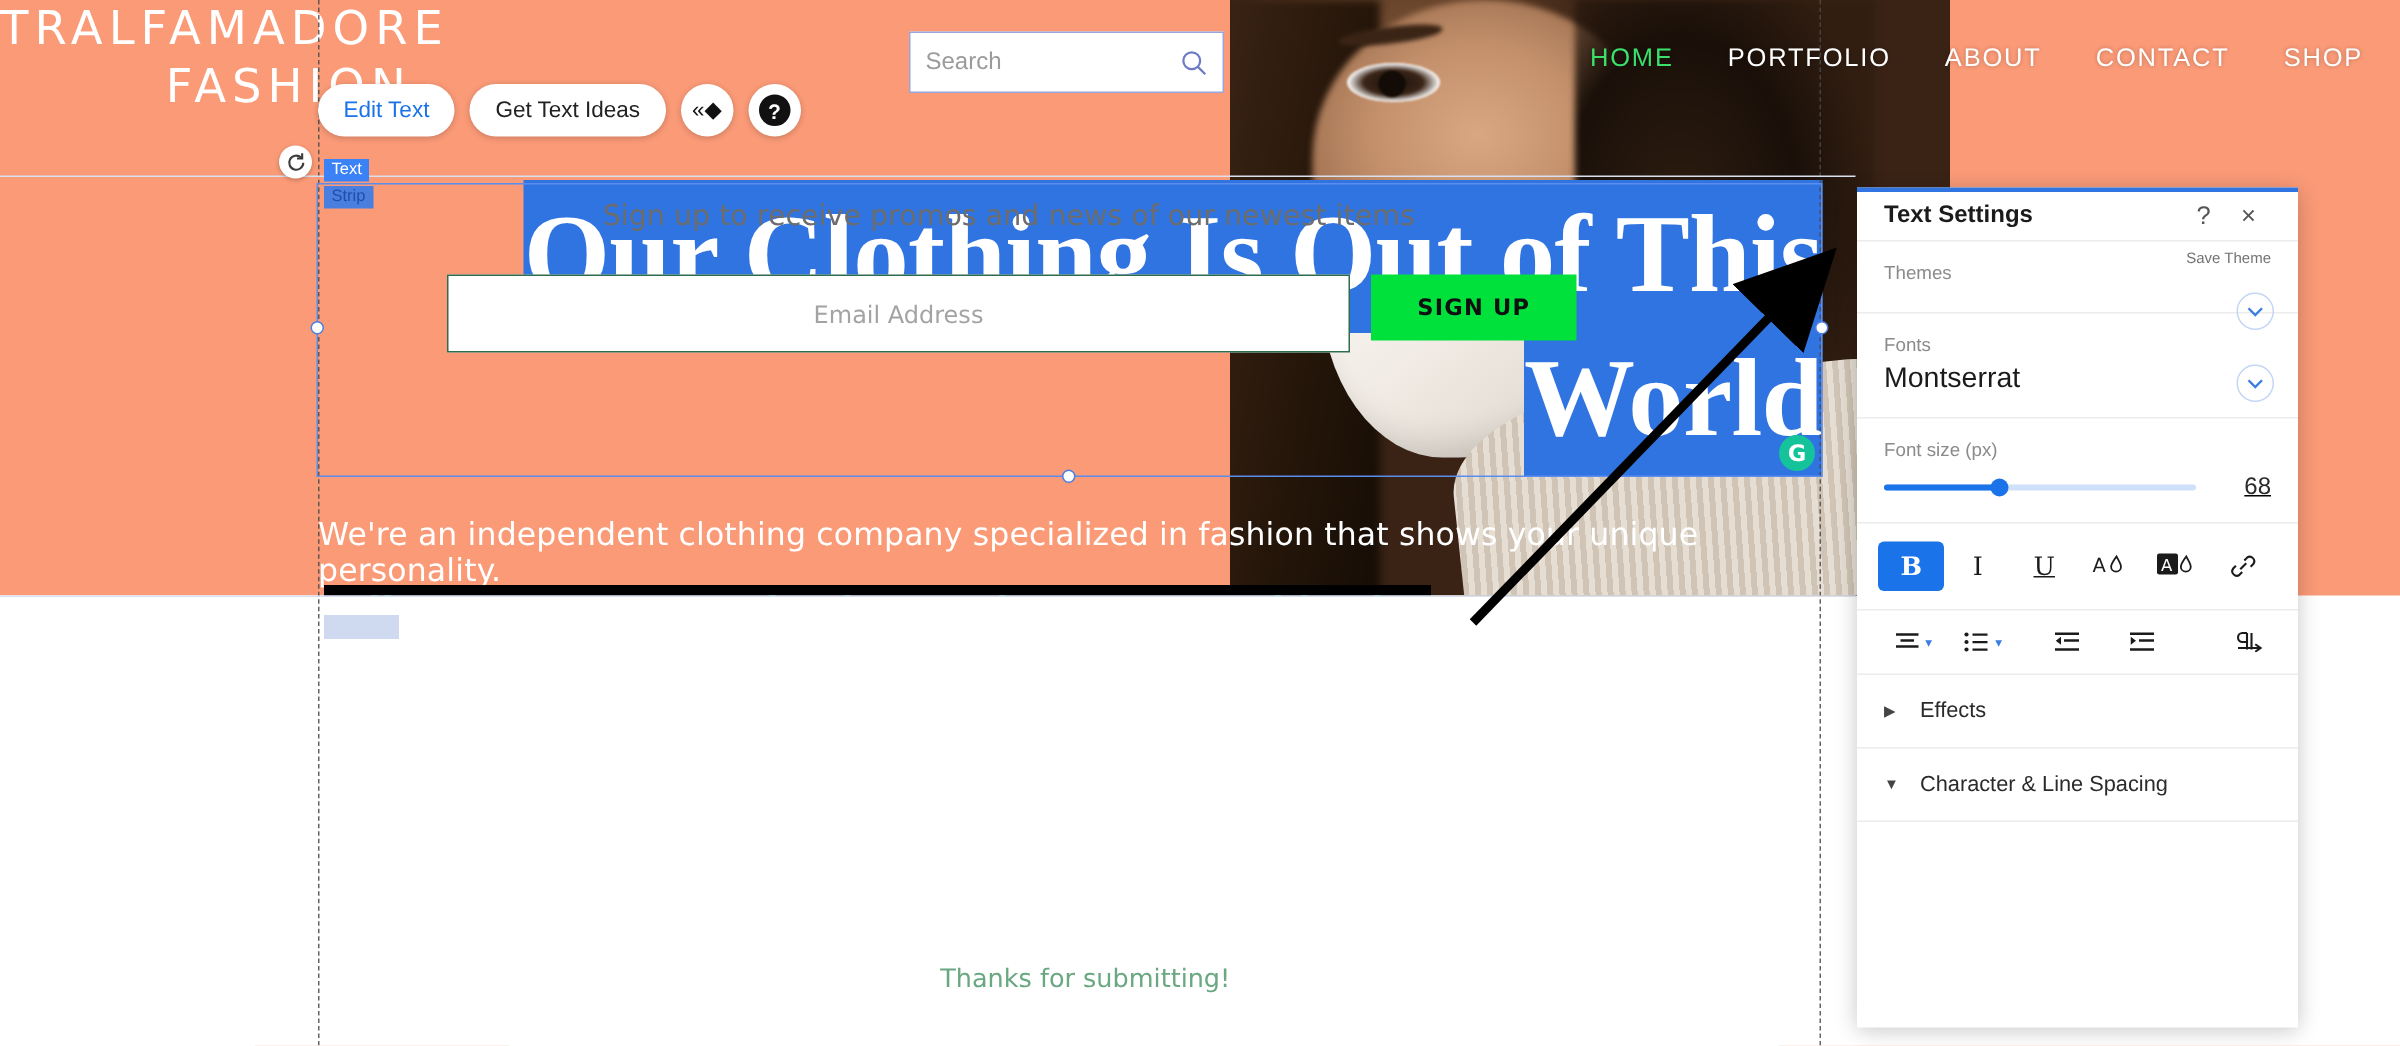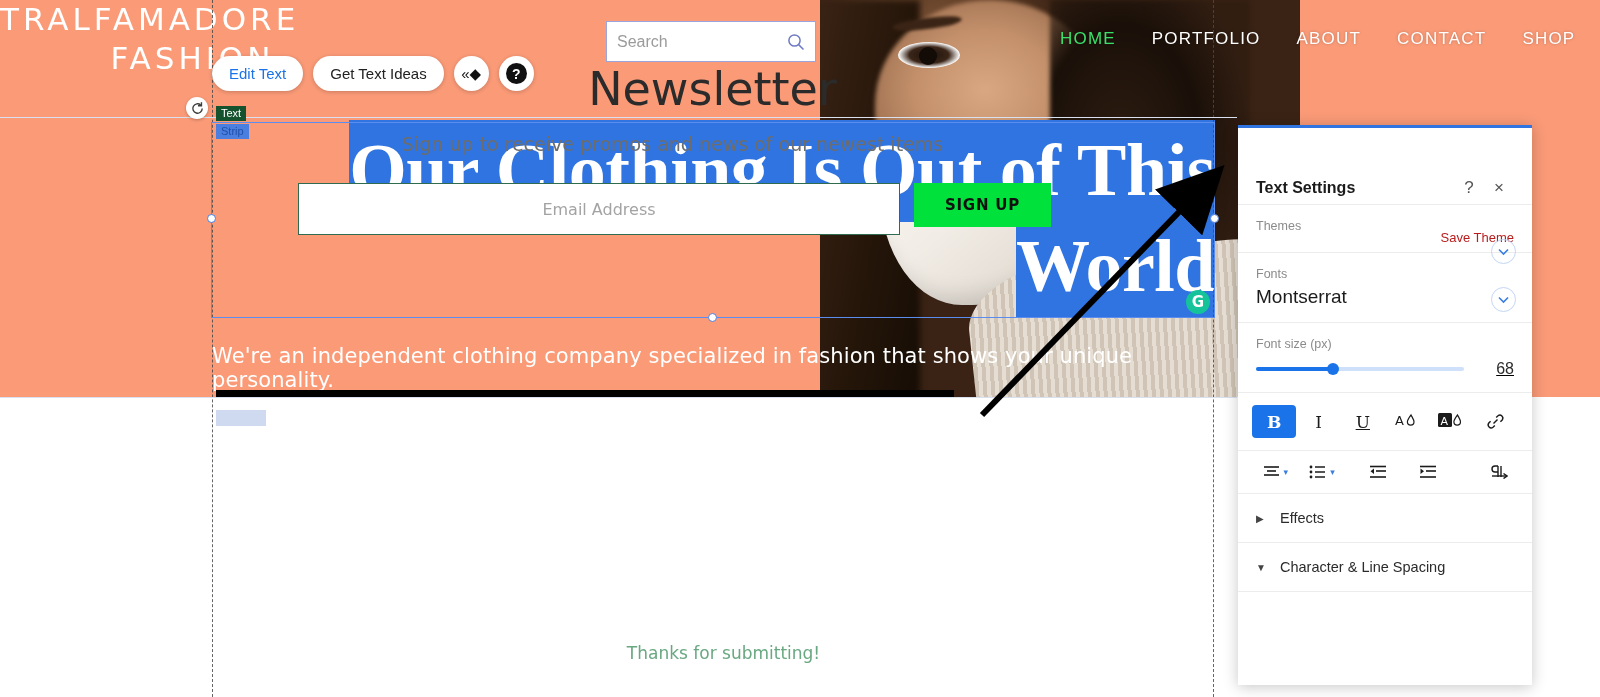--- a/index.html
+++ b/index.html
@@ -169,21 +169,21 @@
     border: 1px solid #5b8def; pointer-events: none;
   }
   .handle {
     position: absolute; width: 9px; height: 9px; background: #ffffff;
     border: 1px solid #4a7fe0; border-radius: 50%;
   }
   .tag {
     position: absolute; font-size: 11px; color: #ffffff; padding: 1px 5px 2px 5px;
     font-family: "Liberation Sans", sans-serif; white-space: nowrap;
   }
-  .tag-text { left: 216px; top: 106px; background: #14532d; }
+  .tag-text { left: 216px; top: 106px; background: #3b82f6; }
   .tag-strip { left: 216px; top: 124px; background: #4a7fe0; color: #1f4fa8; }
   .tag-strip-lower { left: 216px; top: 410px; background: #cfd9ef; color: #7d8aa5; width: 50px; height: 16px; }
 
   .rotate-icon {
     position: absolute; left: 186px; top: 97px; width: 22px; height: 22px;
     background: #ffffff; border-radius: 50%;
     display: flex; align-items: center; justify-content: center;
     font-size: 15px; color: #3c3c3c; box-shadow: 0 1px 3px rgba(0,0,0,0.25);
     cursor: pointer;
   }
@@ -223,29 +223,28 @@
   
   .panel {
     position: absolute; left: 1238px; top: 125px; width: 294px; height: 560px;
     background: #ffffff; box-shadow: 0 2px 14px rgba(0,0,0,0.22);
     border-top: 3px solid #2F74E0; overflow: hidden;
     font-family: "Liberation Sans", sans-serif;
   }
   .panel-head {
     height: 32px; display: flex; align-items: center; padding: 16px 18px;
     border-bottom: 1px solid #ececec;
-    margin-top: 44px;
   }
   .panel-title { flex: 1; font-size: 16px; font-weight: 700; color: #1b1b1b; }
   .panel-ico { width: 30px; text-align: center; font-size: 17px; color: #555; cursor: pointer; }
 
   .psec { padding: 14px 18px 14px 18px; border-bottom: 1px solid #ececec; position: relative; }
   .psec-label { font-size: 12.5px; color: #8b8b8b; margin-bottom: 5px; }
   .psec-link {
-    position: absolute; right: 18px; top: 25px; font-size: 13px; color: #b91c1c; cursor: pointer;
+    position: absolute; right: 18px; top: 6px; font-size: 10px; color: #737373; cursor: pointer;
   }
   .psec-value { font-size: 19px; color: #1b1b1b; }
   .chev {
     position: absolute; right: 16px; top: 34px; width: 25px; height: 25px;
     border: 1px solid #c3d6f5; border-radius: 50%;
     display: flex; align-items: center; justify-content: center;
     color: #3b7de0; font-size: 11px; cursor: pointer;
   }
 
   .slider-row { display: flex; align-items: center; margin-top: 9px; text-decoration: underline; }
@@ -330,21 +329,20 @@
       <div class="hero-h1">
         <span class="sel">Our Clothing Is Out of This</span><br>
         <span class="sel">World</span>
       </div>
     </div>
 
     <div class="hero-sub">We're an independent clothing company specialized in fashion that shows your unique personality.</div>
     <div class="hero-edit-line">Edit your text to perfectly match your GoDaddy site</div>
 
     <div class="newsletter"></div>
-    <div class="nl-title">Newsletter</div>
     <div class="nl-sub">Sign up to receive promos and news of our newest items</div>
     <div class="nl-input">
       <span class="ph">Email Address</span>
     </div>
     <button class="nl-btn">SIGN UP</button>
     <div class="nl-thanks">Thanks for submitting!</div>
   </div>
 
   <div class="guide-v" style="left:212px;"></div>
   <div class="guide-v" style="left:1213px;"></div>

